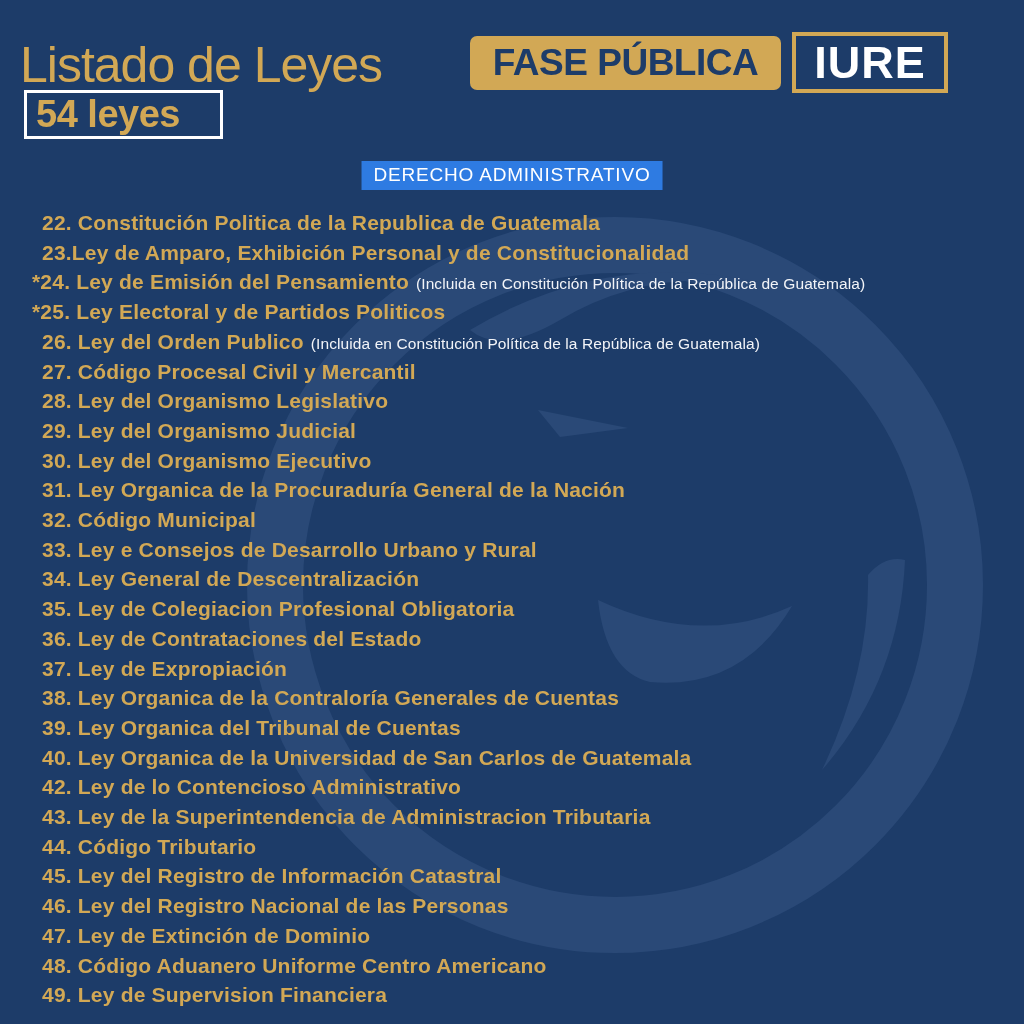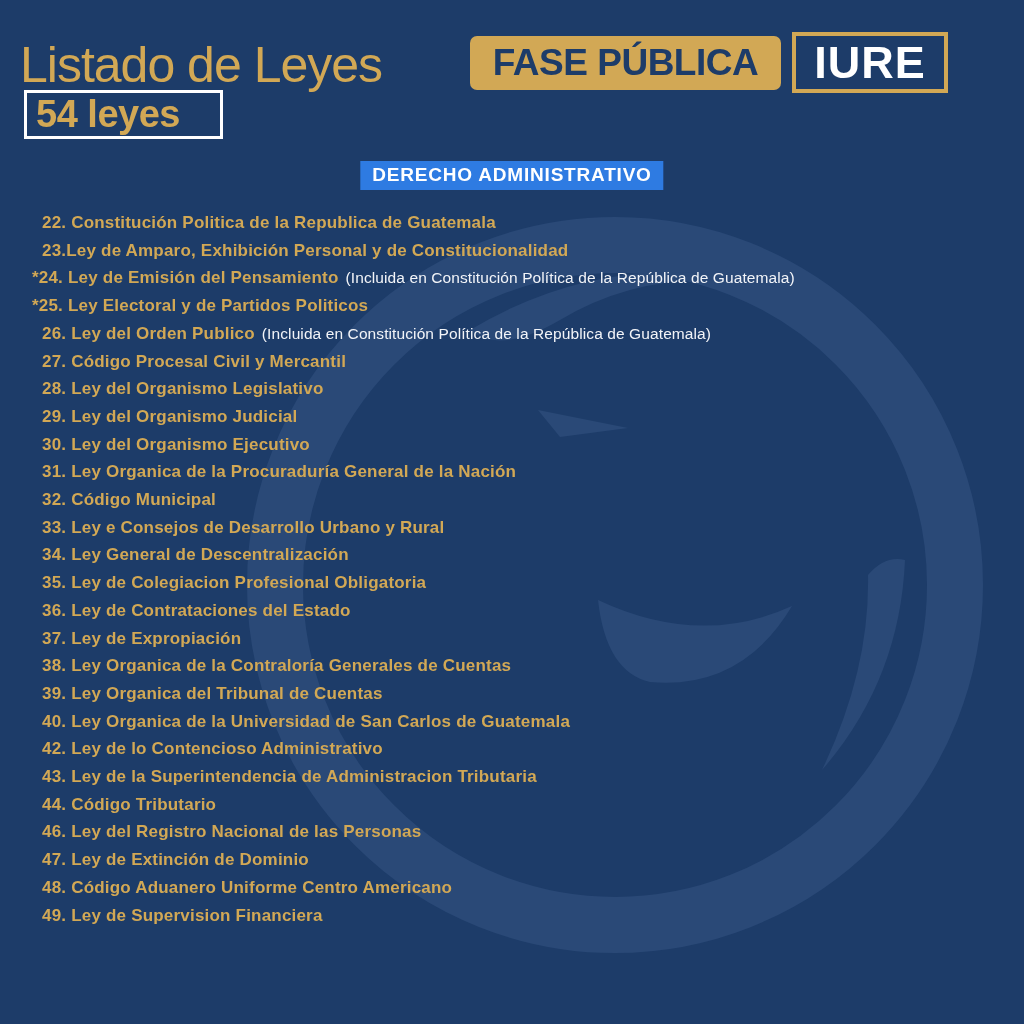--- a/index.html
+++ b/index.html
@@ -58,36 +58,36 @@
     display:flex;align-items:center;
     padding-left:9px;
     color:var(--gold);
     font-size:38px;font-weight:700;letter-spacing:-0.5px;
     white-space:nowrap;
   }
   .section-label{
     position:absolute;left:50%;top:161px;transform:translateX(-50%);
     background:var(--label-blue);
     color:var(--white);
-    font-size:19px;font-weight:700;letter-spacing:0.8px;
+    font-size:19px;font-weight:400;letter-spacing:0.8px;
     padding:3px 12px 4px 12px;
     white-space:nowrap;
   }
   .laws-list{
     position:absolute;left:42px;top:209px;right:10px;
     list-style:none;
   }
   .law-item{
     line-height:27.7px;
     white-space:nowrap;
   }
   .law-item.starred{margin-left:-10px;}
   .law-number,.law-name{
     color:var(--gold);
-    font-size:17px;font-weight:700;letter-spacing:0.2px;
+    font-size:21px;font-weight:700;letter-spacing:0.2px;
     white-space:pre;
   }
   .law-note{
     color:var(--note);
     font-size:15.5px;font-weight:400;letter-spacing:0.1px;
     margin-left:7px;
   }
 </style>
 </head>
 <body>
@@ -151,20 +151,21 @@
 
     <li class="law-item"><span class="law-number">40. </span><span class="law-name">Ley Organica de la Universidad de San Carlos de Guatemala</span></li>
 
 
     <li class="law-item"><span class="law-number">42. </span><span class="law-name">Ley de lo Contencioso Administrativo</span></li>
 
     <li class="law-item"><span class="law-number">43. </span><span class="law-name">Ley de la Superintendencia de Administracion Tributaria</span></li>
 
     <li class="law-item"><span class="law-number">44. </span><span class="law-name">Código Tributario</span></li>
 
+    <li class="law-item"><span class="law-number">45. </span><span class="law-name">Ley del Registro de Información Catastral</span></li>
 
     <li class="law-item"><span class="law-number">46. </span><span class="law-name">Ley del Registro Nacional de las Personas</span></li>
 
     <li class="law-item"><span class="law-number">47. </span><span class="law-name">Ley de Extinción de Dominio</span></li>
 
     <li class="law-item"><span class="law-number">48. </span><span class="law-name">Código Aduanero Uniforme Centro Americano</span></li>
 
     <li class="law-item"><span class="law-number">49. </span><span class="law-name">Ley de Supervision Financiera</span></li>
 
   </ul>

